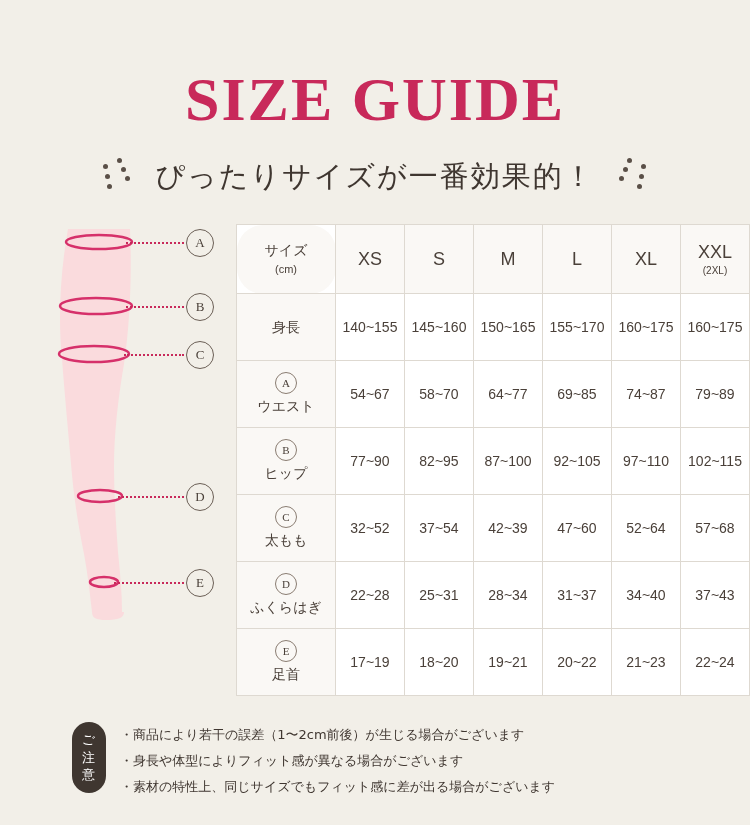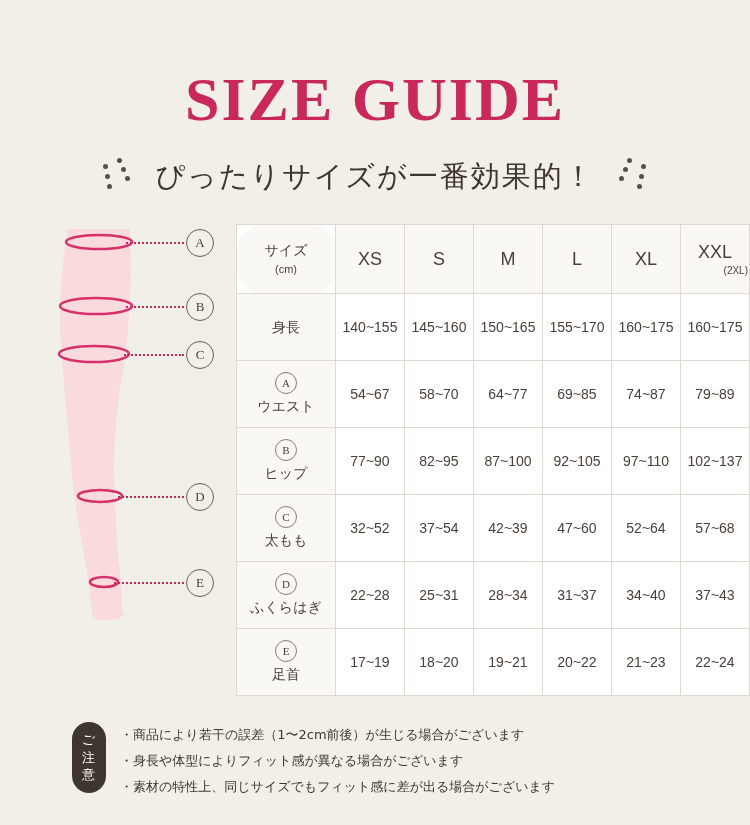--- a/index.html
+++ b/index.html
@@ -142,21 +142,20 @@
     border-radius: 26px;
   }
   table.size-table thead th.corner .small {
     font-size: 11px;
     display: block;
   }
   table.size-table thead th .sub {
     display: block;
     font-size: 10px;
     margin-top: 2px;
-    text-align: right;
   }
   table.size-table tbody td {
     height: 64px;
     width: 66px;
     font-size: 14px;
   }
   table.size-table tbody td.rowhead {
     width: 96px;
     background: #faf8f5;
     font-size: 14px;
@@ -319,21 +318,21 @@
           <tr>
             <td class="rowhead">
               <span class="badge">B</span><br>
               <span>ヒップ</span>
             </td>
             <td>77~90</td>
             <td>82~95</td>
             <td>87~100</td>
             <td>92~105</td>
             <td>97~110</td>
-            <td>102~137</td>
+            <td>102~115</td>
           </tr>
           <tr>
             <td class="rowhead">
               <span class="badge">C</span><br>
               <span>太もも</span>
             </td>
             <td>32~52</td>
             <td>37~54</td>
             <td>42~39</td>
             <td>47~60</td>

